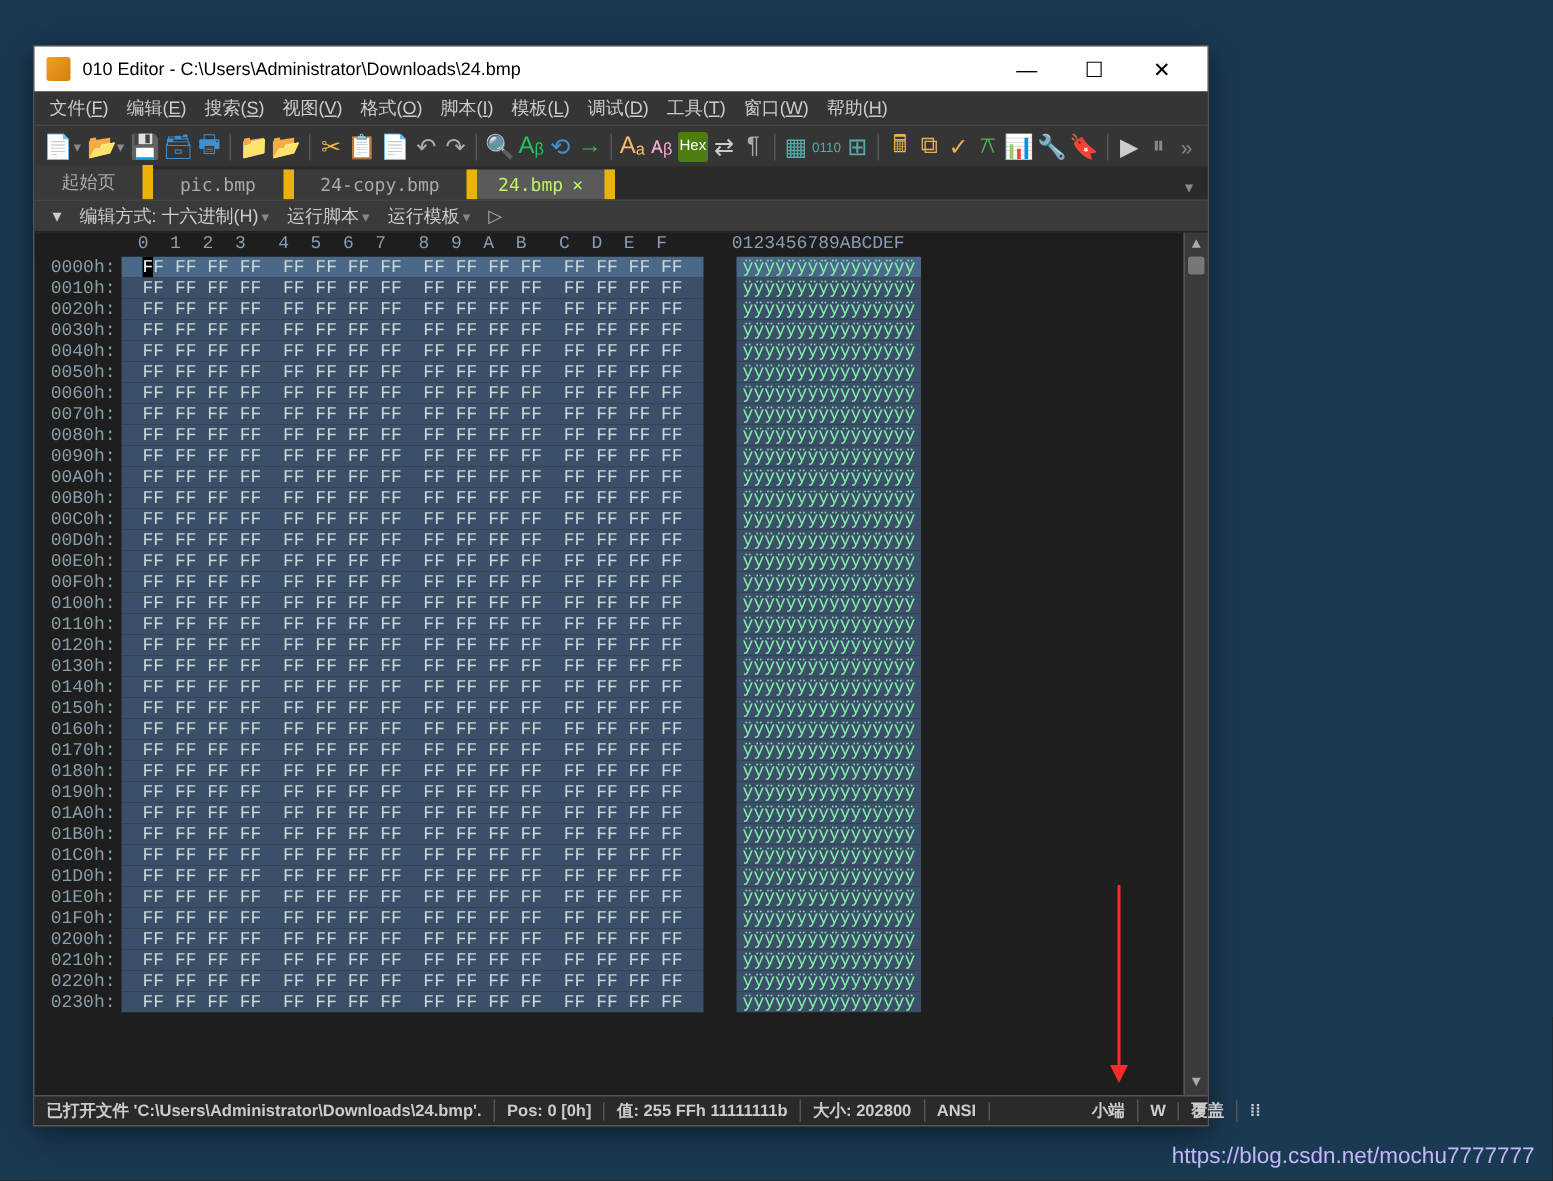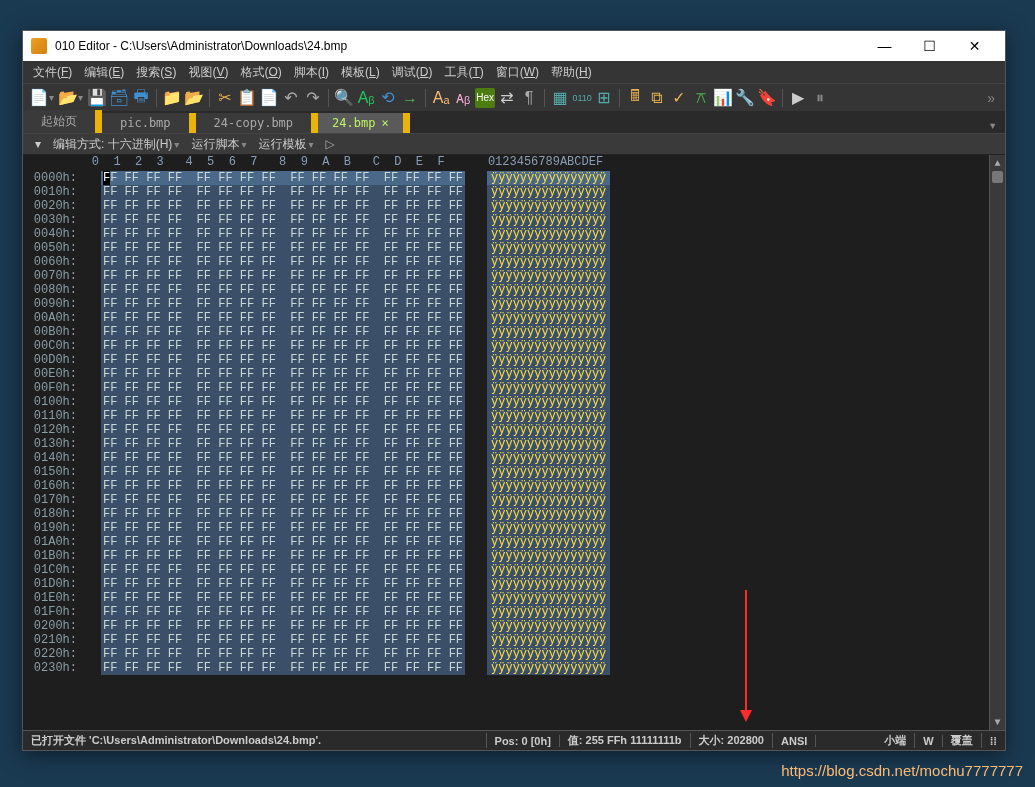--- a/index.html
+++ b/index.html
@@ -1,17 +1,17 @@
 <!DOCTYPE html>
 <html><head>
 <meta charset="utf-8">
 <style>
 * { margin: 0; padding: 0; box-sizing: border-box; }
 body { font-family: "Microsoft YaHei", sans-serif; font-size: 12px; background: #1a3a52; width: 1035px; height: 787px; position: relative; overflow: hidden; }
-.window { position: absolute; left: 22px; top: 30px; width: 984px; height: 721px; background: #333; border: 1px solid #555; box-shadow: 0 4px 20px rgba(0,0,0,0.5); display: flex; flex-direction: column; }
+.window { position: absolute; left: 22px; top: 30px; width: 784px; height: 721px; background: #333; border: 1px solid #555; box-shadow: 0 4px 20px rgba(0,0,0,0.5); display: flex; flex-direction: column; }
 .titlebar { height: 30px; background: #fff; display: flex; align-items: center; padding: 0 8px; color: #000; }
 .titlebar-icon { width: 16px; height: 16px; background: linear-gradient(135deg, #f0a020, #d08010); border-radius: 2px; margin-right: 8px; }
 .titlebar-title { flex: 1; font-size: 12px; }
 .titlebar-btns { display: flex; }
 .titlebar-btn { width: 45px; height: 30px; display: flex; align-items: center; justify-content: center; font-size: 14px; cursor: pointer; }
 .menubar { height: 22px; background: #353535; display: flex; align-items: center; padding: 0 4px; color: #ccc; font-size: 12px; }
 .menu-item { padding: 2px 6px; cursor: pointer; }
 .menu-item u { text-decoration: underline; }
 .toolbar { height: 28px; background: #353535; display: flex; align-items: center; padding: 2px 6px; gap: 2px; border-top: 1px solid #444; }
 .tb-icon { width: 20px; height: 20px; display: flex; align-items: center; justify-content: center; cursor: pointer; font-size: 16px; }
@@ -23,34 +23,34 @@
 .tab-close { margin-left: 6px; cursor: pointer; }
 .subtoolbar { height: 22px; background: #3a3a3a; display: flex; align-items: center; color: #ccc; font-size: 12px; padding: 0 6px; border-top: 1px solid #444; border-bottom: 1px solid #222; }
 .sub-item { padding: 0 6px; cursor: pointer; }
 .sub-dd { color: #888; font-size: 10px; margin-left: 2px; }
 .editor { flex: 1; display: flex; overflow: hidden; font-family: Liberation Mono, monospace; font-size: 12px; }
 .editor-content { flex: 1; background: #1e1e1e; overflow: hidden; position: relative; }
 .hex-header { height: 16px; color: #889db5; padding-left: 4px; white-space: pre; background: #1e1e1e; }
 .hex-body { overflow: hidden; }
 .hex-row { display: flex; white-space: pre; height: 14px; line-height: 14px; }
 .offset { color: #8a9ea8; width: 58px; text-align: right; padding-right: 4px; }
-.hexdata { color: #c8d8d8; background: #3b5068; padding: 0 2px; margin-left: 20px; }
+.hexdata { color: #c8d8d8; background: #3b5068; padding: 0 14px; }
 .hexdata.first { background: #4a6888; }
 .gap { width: 22px; }
-.ascii { color: #fde047; background: #3b5068; padding: 0 4px; }
+.ascii { color: #86efac; background: #3b5068; padding: 0 4px; }
 .ascii.first { background: #4a6888; }
 .cursor { color: #fff; background: #000; }
 .scrollbar-v { width: 16px; background: #3a3a3a; border-left: 1px solid #555; position: relative; }
 .scroll-thumb { position: absolute; top: 16px; left: 2px; right: 2px; height: 12px; background: #777; border-radius: 2px; }
 .scroll-arrow { width: 100%; height: 16px; display: flex; align-items: center; justify-content: center; color: #aaa; font-size: 10px; cursor: pointer; }
 .scroll-arrow.down { position: absolute; bottom: 0; }
 .statusbar { height: 20px; background: #2a2a2a; display: flex; align-items: center; color: #ccc; font-size: 11px; border-top: 1px solid #555; }
 .status-seg { padding: 0 8px; border-right: 1px solid #555; white-space: nowrap; font-weight: bold; }
 .status-seg.grow { flex: 1; }
-.watermark { position: absolute; bottom: 8px; right: 12px; color: #fdba74; font-size: 15px; font-family: Arial, sans-serif; text-align: center; }
+.watermark { position: absolute; bottom: 8px; right: 12px; color: #c4b5fd; font-size: 15px; font-family: Arial, sans-serif; text-align: center; }
 .arrow-annot { position: absolute; left: 745px; top: 590px; pointer-events: none; }
 .arrow-line { width: 2px; height: 120px; background: #ff2b2b; }
 .arrow-head { width: 0; height: 0; border-left: 6px solid transparent; border-right: 6px solid transparent; border-top: 12px solid #ff2b2b; margin-left: -5px; }
 .tb-expand { margin-left: auto; color: #888; font-size: 14px; cursor: pointer; padding: 0 4px; }
 </style>
 </head>
 <body>
 
 <div class="window">
   <div class="titlebar">

